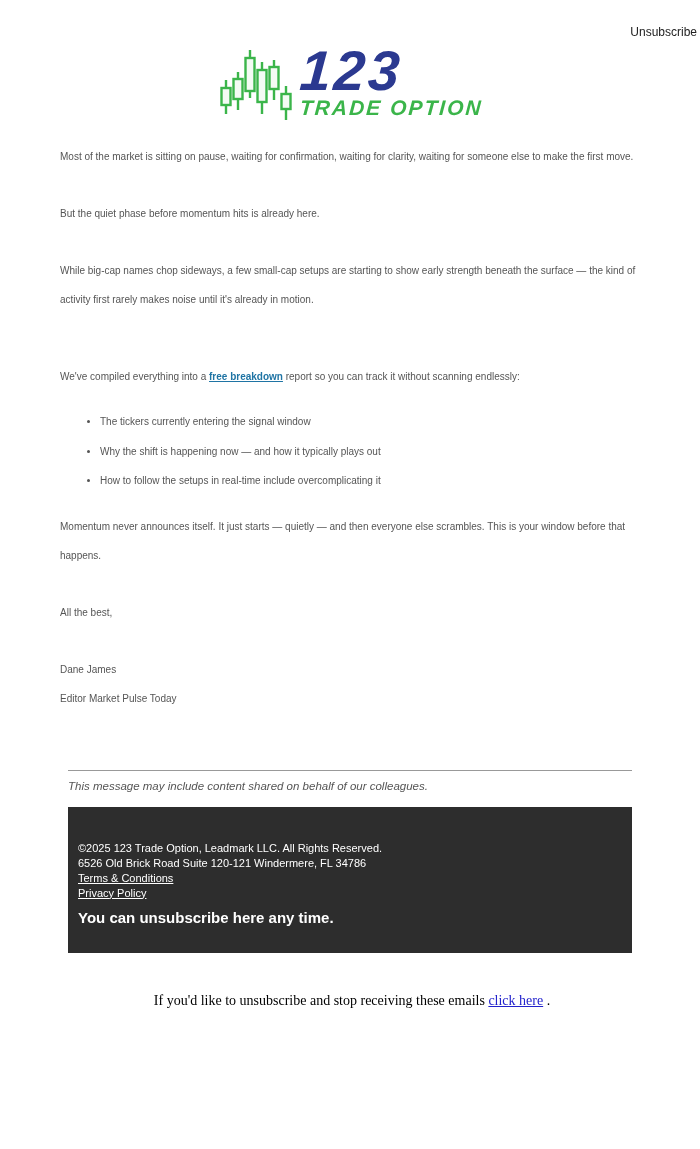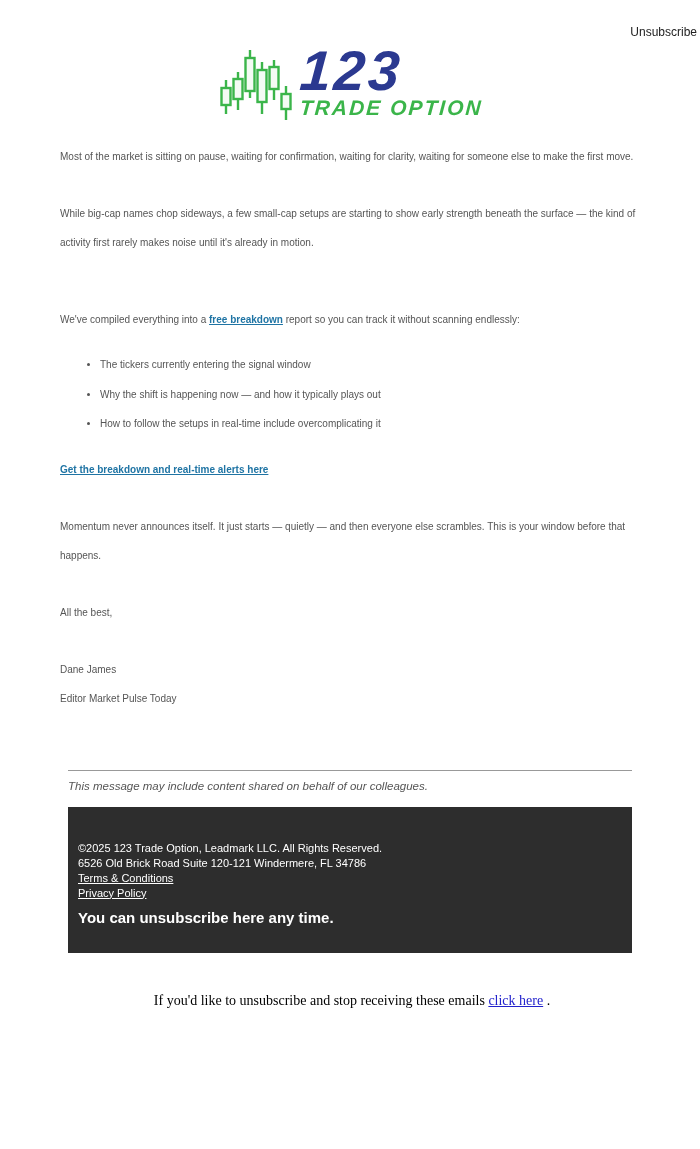--- a/index.html
+++ b/index.html
@@ -132,28 +132,28 @@
       </g>
     </svg>
     <div class="logo-text">
       <div class="logo-123">123</div>
       <div class="logo-name">TRADE OPTION</div>
     </div>
   </div>
 
   <div class="content">
     <p>Most of the market is sitting on pause, waiting for confirmation, waiting for clarity, waiting for someone else to make the first move.</p>
+    <p>But the quiet phase before momentum hits is already here.</p>
     <p>While big-cap names chop sideways, a few small-cap setups are starting to show early strength beneath the surface — the kind of activity first rarely makes noise until it's already in motion.</p>
     <p class="tight"><span>We've compiled everything into a </span><a class="inline-link">free breakdown</a><span> report so you can track it without scanning endlessly:</span></p>
     <ul>
       <li>The tickers currently entering the signal window</li>
       <li>Why the shift is happening now — and how it typically plays out</li>
       <li>How to follow the setups in real-time include overcomplicating it</li>
     </ul>
-    <p class="cta"><a>Get the breakdown and real-time alerts here</a></p>
     <p>Momentum never announces itself. It just starts — quietly — and then everyone else scrambles. This is your window before that happens.</p>
     <p>All the best,</p>
     <p class="sig"><span>Dane James</span><br><span>Editor Market Pulse Today</span></p>
   </div>
 
   <hr class="divider">
 
   <div class="note">This message may include content shared on behalf of our colleagues.</div>
 
   <div class="footer">

